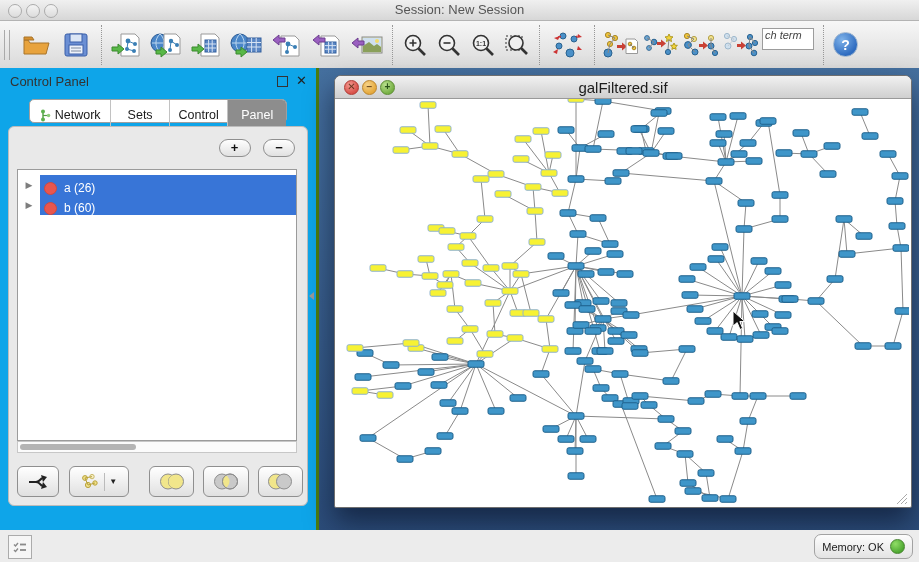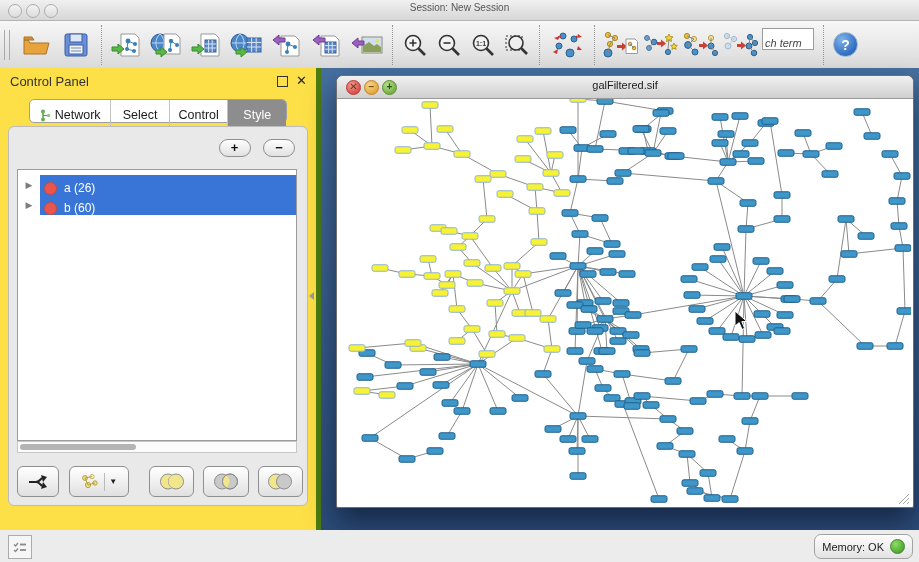--- a/index.html
+++ b/index.html
@@ -5,40 +5,40 @@
   html,body{margin:0;padding:0;width:919px;height:562px;overflow:hidden;
     font-family:"Liberation Sans","DejaVu Sans",sans-serif;background:#ececec;
     -webkit-font-smoothing:antialiased;user-select:none}
   
   .titlebar{position:absolute;left:0;top:0;width:919px;height:20px;
     background:linear-gradient(#f0f0f0,#d7d7d7);border-bottom:1px solid #b3b3b3}
   .traffic{position:absolute;top:4px;width:12px;height:12px;border-radius:50%;
     border:1px solid #ababab;background:linear-gradient(#f4f4f4,#dcdcdc)}
   .t1{left:8px}.t2{left:26px}.t3{left:44px}
   .titlebar .title{position:absolute;left:0;right:0;top:2px;text-align:center;
-    font-size:10px;color:#565656}
+    font-size:13px;color:#565656}
   
   .toolbar{position:absolute;left:0;top:21px;width:919px;height:47px;
     background:linear-gradient(#f7f7f7,#dadada);border-bottom:1px solid #a6a6a6;
     display:flex;align-items:center}
   .handle{width:4px;height:30px;margin:0 6px 0 4px;
     border-left:1px solid #aaa;border-right:1px solid #aaa}
   .tbtn{width:40px;height:42px;display:flex;align-items:center;justify-content:center}
   .tsep{height:40px;border-left:1px dotted #979797;margin:0 5px}
   .searchbox{width:50px;height:20px;background:#fff;border:1px solid #9c9c9c;
-    overflow:hidden;display:flex;align-items:flex-end;margin:0 4px 11px 2px}
+    overflow:hidden;display:flex;align-items:flex-start;margin:0 4px 11px 2px}
   .searchbox span{font-style:italic;font-size:11px;color:#444;white-space:nowrap;padding-left:2px}
   .helpbtn{width:23px;height:23px;border-radius:50%;margin:0 4px;
     background:radial-gradient(circle at 35% 30%,#7fb3ea,#2f6cc0 70%);
     border:1px solid #9fb6cf;color:#fff;font-weight:bold;font-size:14px;
     display:flex;align-items:center;justify-content:center}
   
   .content{position:absolute;left:0;top:68px;width:919px;height:462px;display:flex}
   
-  .cp{width:316px;height:462px;background:#fde047;position:relative;border-right:5px solid #4d7c0f}
+  .cp{width:316px;height:462px;background:#0ea5e9;position:relative;border-right:3px solid #4d7c0f}
   .cp-header{height:26px;position:relative}
   .cp-title{position:absolute;left:10px;top:6px;font-size:13px;color:#333}
   .cp-float{position:absolute;right:28px;top:8px;width:9px;height:9px;border:1.5px solid #333}
   .cp-close{position:absolute;right:9px;top:5px;font-size:13px;font-weight:bold;color:#222}
   .cp-tabs{position:relative;margin:5px auto 0;width:256px;height:22px;display:flex;
     background:#fff;border:1px solid #9f9f9f;border-radius:5px;font-size:12.5px;color:#1a1a1a}
   .tab{display:flex;align-items:center;justify-content:center;gap:4px;
     border-right:1px solid #c2c2c2;padding:15px 6px}
   .tab:last-child{border-right:none}
   .tab.network{flex:1.5}.tab.plain{flex:1}
@@ -69,21 +69,21 @@
   .venn{width:46px;margin-left:9px}.venn.first{margin-left:20px}
   .splitter-arrow{position:absolute;right:2px;top:224px;width:0;height:0;
     border-top:4px solid transparent;border-bottom:4px solid transparent;border-right:5px solid #9a9a9a}
   
   .desktop{flex:1;position:relative;background:linear-gradient(#45709f,#2c4d7a)}
   .window{position:absolute;left:15px;top:7px;width:576px;height:431px;background:#fff;
     border:1px solid #6f6f6f;border-radius:7px 7px 2px 2px;
     box-shadow:0 14px 28px rgba(2,8,25,.55)}
   .win-titlebar{height:22px;background:linear-gradient(#f1f1f1,#cfcfcf);
     border-bottom:1px solid #999;border-radius:6px 6px 0 0;position:relative}
-  .win-title{position:absolute;left:0;right:0;top:3px;text-align:center;font-size:11px;color:#1c1c1c}
+  .win-title{position:absolute;left:0;right:0;top:3px;text-align:center;font-size:15px;color:#1c1c1c}
   .wbtn{position:absolute;top:4px;width:13px;height:13px;border-radius:50%;
     font-size:10px;line-height:12px;text-align:center;color:rgba(60,30,0,.75);font-weight:bold}
   .wb-close{left:9px;background:radial-gradient(circle at 35% 30%,#f3988f,#d8524a 70%);border:1px solid #b03a33}
   .wb-min{left:27px;background:radial-gradient(circle at 35% 30%,#f7d388,#e5a93d 70%);border:1px solid #bb842c}
   .wb-zoom{left:45px;background:radial-gradient(circle at 35% 30%,#b9e08e,#77b045 70%);border:1px solid #5c8c33;color:rgba(10,50,0,.8)}
   .win-canvas{position:relative;width:574px;height:407px;background:#fff;overflow:hidden;
     border-radius:0 0 2px 2px}
   .grip{position:absolute;right:2px;bottom:2px;width:12px;height:12px}
   .cursor{position:absolute;left:397px;top:211px}
   
@@ -339,27 +339,27 @@
         <svg width="11" height="13" viewBox="0 0 11 13">
           <line x1="3" y1="3" x2="3" y2="10" stroke="#4f9e42" stroke-width="1.4"></line>
           <line x1="3" y1="6.5" x2="8" y2="6.5" stroke="#4f9e42" stroke-width="1.2"></line>
           <circle cx="3" cy="2.6" r="2" fill="#5db14e"></circle>
           <circle cx="3" cy="10.4" r="2" fill="#5db14e"></circle>
           <circle cx="8.6" cy="6.5" r="1.7" fill="#8fcc7e"></circle>
         </svg>
         <span>Network</span>
       </div>
       <div class="tab plain">
-        <span>Select</span>
+        <span>Sets</span>
       </div>
       <div class="tab plain">
         <span>Control</span>
       </div>
       <div class="tab plain active">
-        <span>Style</span>
+        <span>Panel</span>
       </div>
     </div>
 
     <div class="cp-body">
       <div class="pm-row">
         <span class="pmbtn">+</span>
         <span class="pmbtn">−</span>
       </div>
 
       <div class="setlist">

